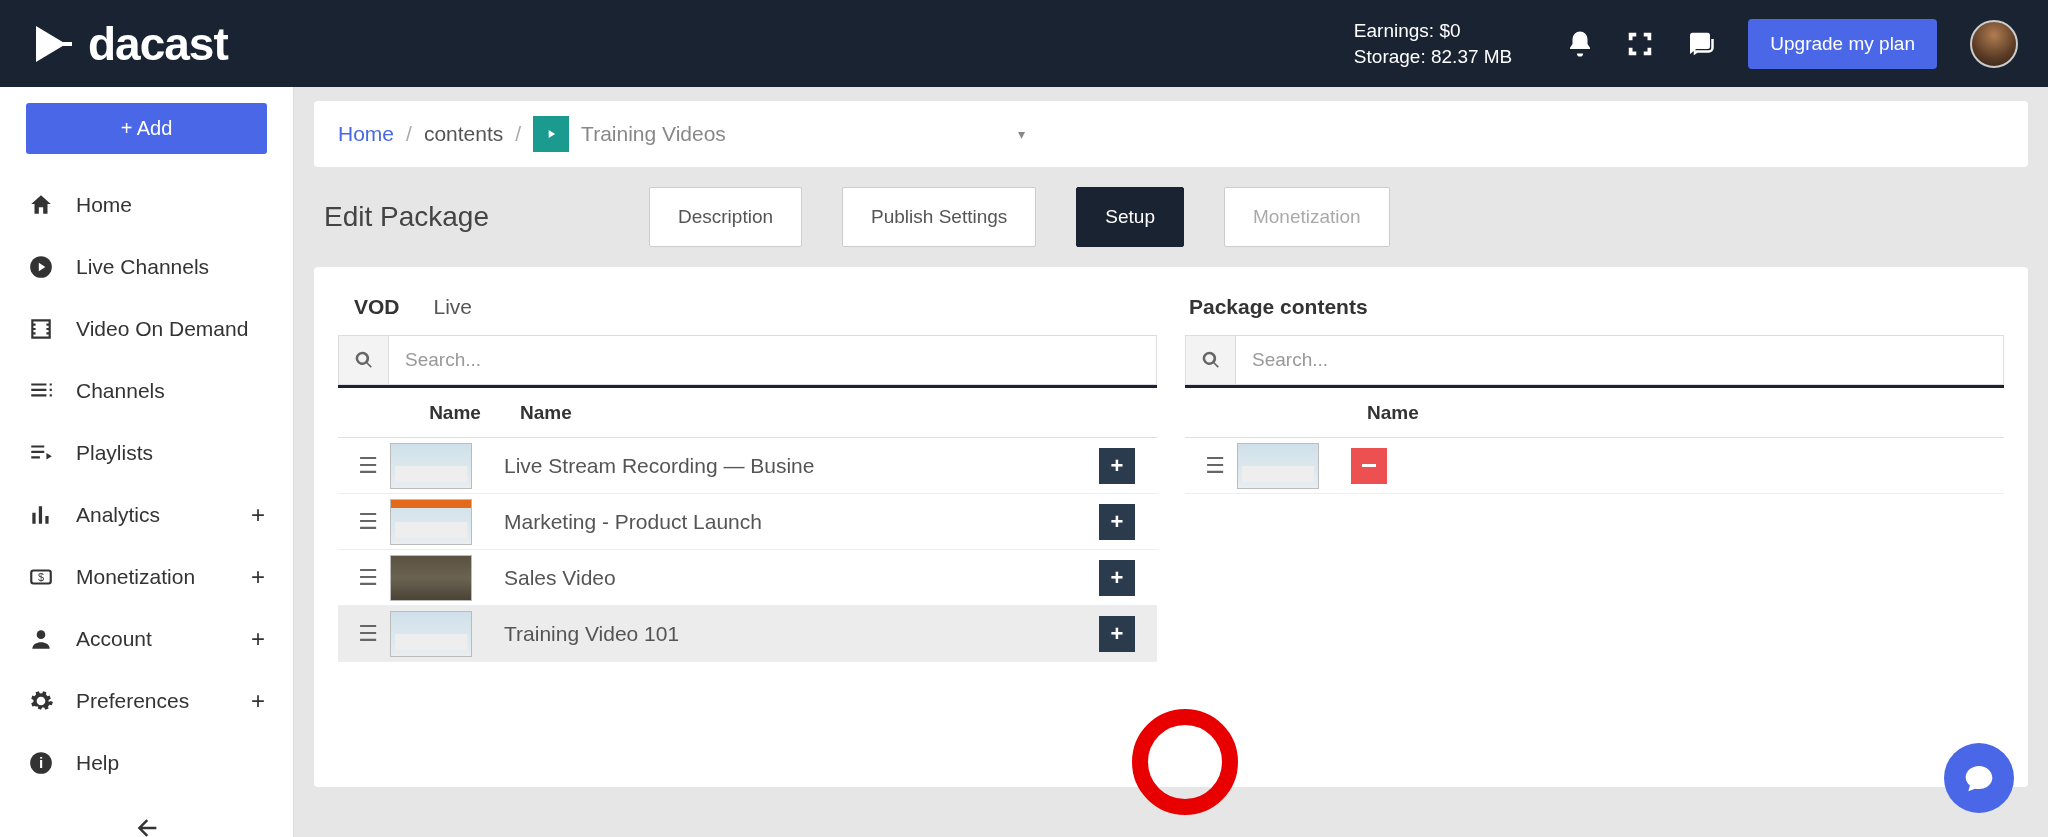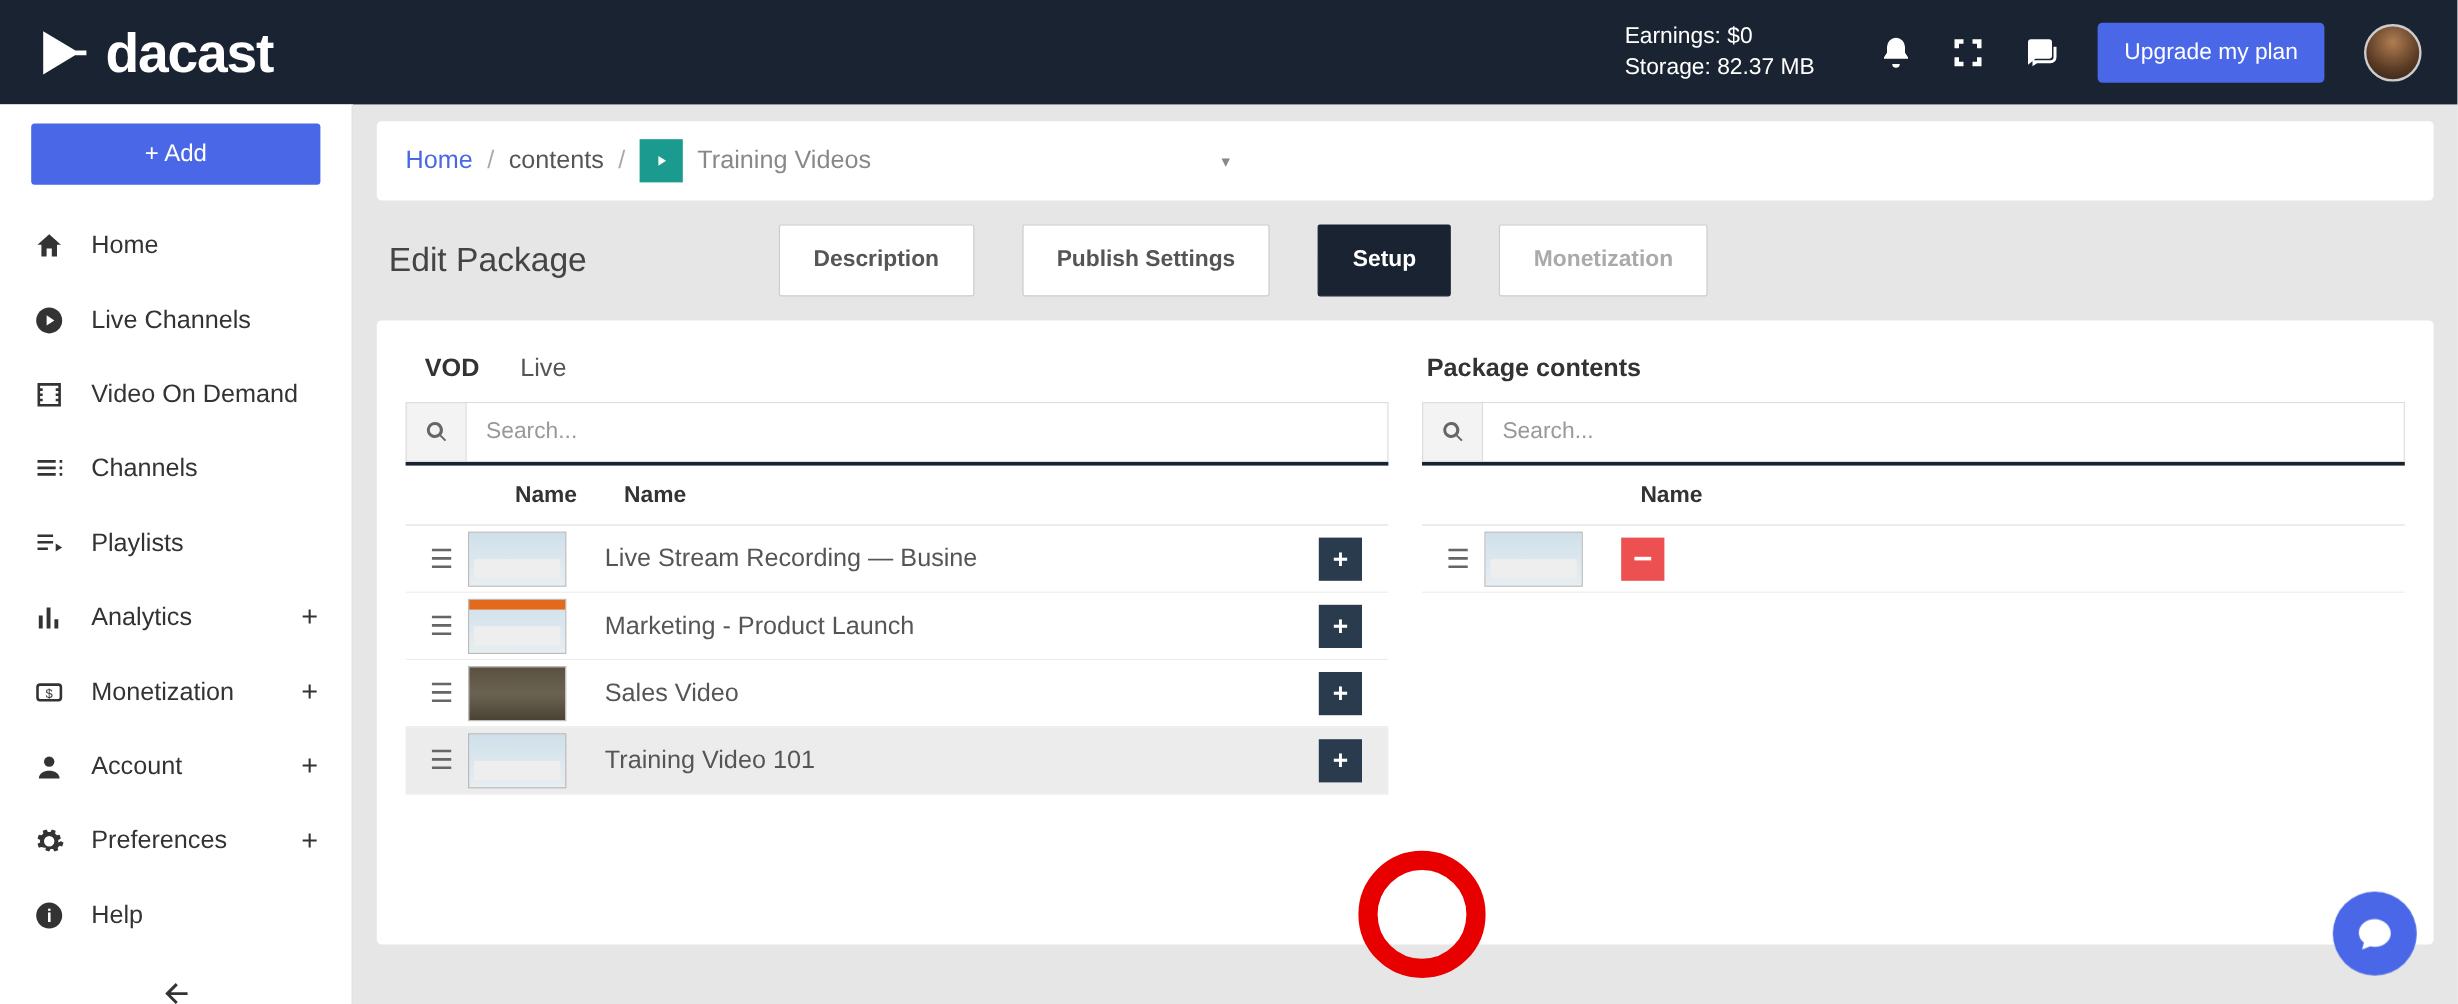--- a/index.html
+++ b/index.html
@@ -31,21 +31,21 @@
   .main { flex: 1; padding: 0 20px 20px 20px; overflow: auto; position: relative; }
   .breadcrumb-bar { background: #fff; margin: 14px 0 20px 0; height: 66px; border-radius: 4px; display: flex; align-items: center; padding: 0 24px; font-size: 21px; color: #555; gap: 12px; position: relative; }
   .breadcrumb-bar a { color: #4967e6; text-decoration: none; }
   .bc-sep { color: #aaa; }
   .bc-icon { width: 36px; height: 36px; background: #1b9b8f; display: inline-flex; align-items: center; justify-content: center; }
   .bc-icon svg { width: 14px; height: 14px; fill: #fff; }
   .bc-caret { margin-left: 280px; color: #888; font-size: 14px; }
 
   .page-header { display: flex; align-items: center; gap: 40px; margin: 0 10px 20px 10px; }
   .page-title { font-size: 28px; font-weight: 400; color: #444; margin-right: 120px; }
-  .tab-btn { height: 60px; padding: 0 28px; font-size: 19px; border: 1px solid #ccc; background: #fff; color: #555; cursor: pointer; border-radius: 2px; font-weight: 700; }
+  .tab-btn { height: 60px; padding: 0 28px; font-size: 19px; border: 1px solid #ccc; background: #fff; color: #555; cursor: pointer; border-radius: 2px; font-weight: 400; }
   .tab-btn.active { background: #1a2332; color: #fff; border-color: #1a2332; }
   .tab-btn.disabled { color: #aaa; }
 
   .content-panel { background: #fff; border-radius: 4px; padding: 24px; display: flex; gap: 28px; min-height: 520px; }
   .list-panel { flex: 1; display: flex; flex-direction: column; }
   .contents-panel { flex: 1; display: flex; flex-direction: column; }
 
   .panel-tabs { display: flex; gap: 34px; padding: 4px 0 16px 16px; font-size: 21px; font-weight: 700; color: #333; }
   .panel-tabs .tab { cursor: pointer; }
   .panel-tabs .tab.inactive { font-weight: 400; color: #555; }

